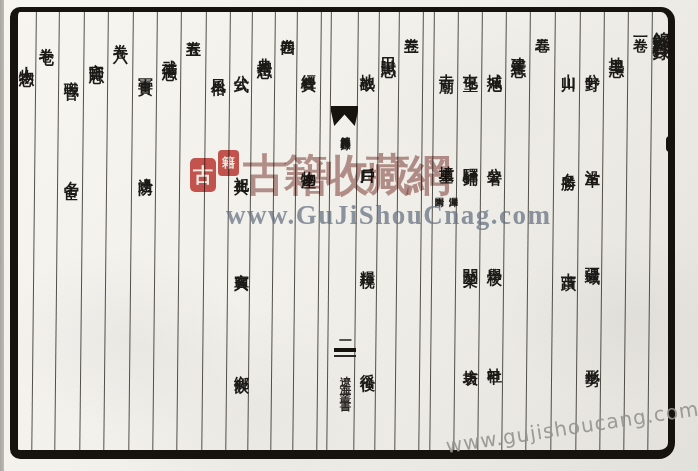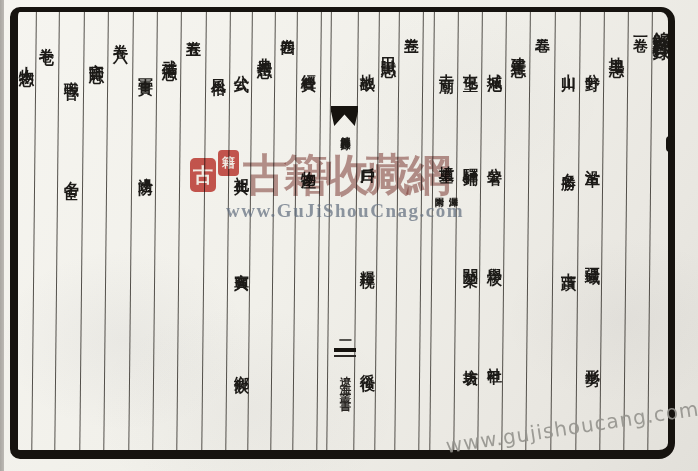--- a/index.html
+++ b/index.html
@@ -35,21 +35,21 @@
   .spine-bar1{position:absolute;left:334px;top:348px;width:22px;height:4px;background:#16130f;}
   .spine-bar2{position:absolute;left:334px;top:355px;width:22px;height:2px;background:#2a2724;}
   .spine-series{font-size:11.5px;letter-spacing:8px;color:#2a2724;}
   .wm{position:absolute;z-index:4;}
   .stamp-tile{position:absolute;background:#c5413a;opacity:0.88;border-radius:5px;color:#fdf8f4;
         display:flex;align-items:center;justify-content:center;font-weight:700;mix-blend-mode:multiply;}
   .stamp-a{left:190px;top:158px;width:26px;height:34px;font-size:20px;}
   .stamp-b{left:218px;top:150px;width:21px;height:26px;font-size:13px;border-radius:4px;}
   .brand{left:243px;top:146px;font-size:44px;font-weight:700;letter-spacing:-3px;
         color:rgba(126,54,47,0.52);mix-blend-mode:multiply;font-family:"Liberation Serif","DejaVu Serif",serif;}
-  .center-url{left:226px;top:200px;font-size:19px;font-weight:700;letter-spacing:1.5px;
+  .center-url{left:226px;top:200px;font-size:27px;font-weight:700;letter-spacing:1.5px;
         color:rgba(99,111,127,0.72);font-family:"Liberation Serif","DejaVu Serif",serif;}
   .corner-url{left:446px;top:434px;transform:rotate(-8.5deg);transform-origin:left center;z-index:5;
         font-size:20px;letter-spacing:1px;color:rgba(148,146,141,0.9);font-family:"DejaVu Sans","Liberation Sans",sans-serif;}
 </style>
 </head>
 <body>
 
 <div class="scan">
   <div class="paper"></div>
 

